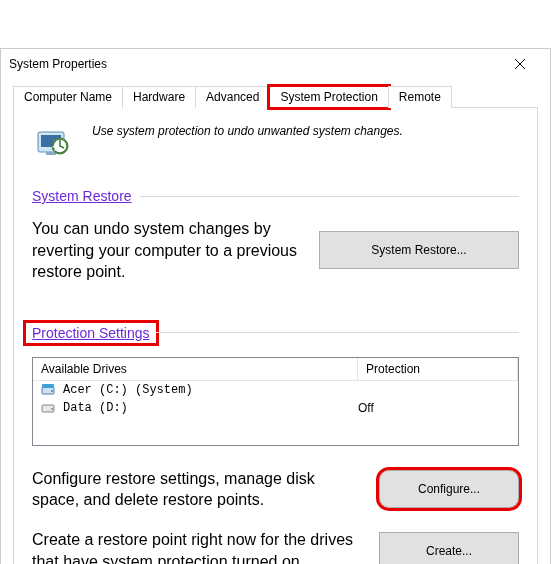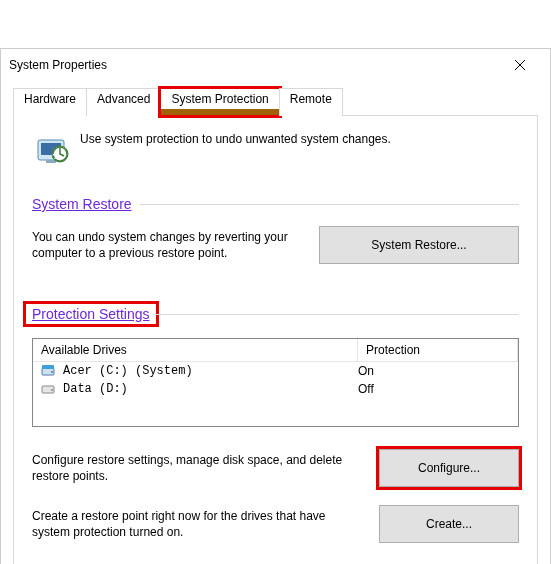--- a/index.html
+++ b/index.html
@@ -5,35 +5,35 @@
 * { box-sizing: border-box; font-family: 'Segoe UI', Tahoma, sans-serif; }
 body { margin: 0; background: #fff; width: 551px; height: 564px; overflow: hidden; }
 .window { width: 551px; height: 564px; border: 1px solid #ccc; background: #fff; display: flex; flex-direction: column; margin-top: 48px; }
 .titlebar { height: 32px; display: flex; align-items: center; padding: 0 8px; }
 .title { font-size: 12px; flex: 1; color: #000; }
 .close { width: 44px; height: 30px; display: flex; align-items: center; justify-content: center; font-size: 16px; color: #000; }
 .close svg { width: 12px; height: 12px; }
 .content { flex: 1; padding: 6px 12px 0 12px; display: flex; flex-direction: column; }
 .tabs { display: flex; position: relative; top: 1px; z-index: 2; }
 .tab { font-size: 12px; padding: 3px 10px; border: 1px solid #d9d9d9; border-bottom: none; background: #fff; cursor: default; margin-right: -1px; }
-.tab.active { background: #fff; border-bottom: 7px solid #a16207; }
+.tab.active { background: #fff; border-bottom: 1px solid #a16207; }
 .tab.hl { outline: 3px solid #e60000; outline-offset: -1px; }
 .panel { border: 1px solid #d9d9d9; flex: 1; background: #fff; padding: 14px 18px 12px 18px; position: relative; }
-.intro { display: flex; gap: 8px; margin-bottom: 26px; }
+.intro { display: flex; gap: 20px; margin-bottom: 26px; font-style: italic; }
 .icon-box { width: 40px; height: 40px; flex-shrink: 0; }
 .intro-text { font-size: 12px; padding-top: 2px; }
 .section-header { display: flex; align-items: center; margin-bottom: 14px; }
 .section-title { font-size: 14px; color: #6d28d9; padding-right: 8px; white-space: nowrap; text-decoration: underline; }
 .section-title.hl { outline: 3px solid #e60000; padding: 2px 6px; margin-left: -6px; }
 .hr { flex: 1; height: 1px; background: #d9d9d9; }
 .row { display: flex; align-items: center; gap: 16px; margin-bottom: 18px; }
-.row-text { font-size: 12px; flex: 1; line-height: 1.35; }
+.row-text { font-size: 16px; flex: 1; line-height: 1.35; }
 .btn { font-size: 12px; height: 38px; min-width: 140px; border: 1px solid #adadad; background: #e1e1e1; display: inline-flex; align-items: center; justify-content: center; cursor: default; padding: 0 16px; }
 .btn.wide { min-width: 200px; }
-.btn.hl { outline: 3px solid #e60000; outline-offset: 0px; }
+.btn.hl { outline: 3px solid #e60000; outline-offset: 0px; border-radius: 10px; }
 .btn.primary { border: 2px solid #0078d7; background: #e1e1e1; }
 .btn.disabled { color: #0369a1; }
 .drives { border: 1px solid #828790; margin-bottom: 22px; }
 .drives-head { display: flex; }
 .drives-head .col { font-size: 12px; padding: 4px 8px; border-right: 1px solid #e5e5e5; border-bottom: 1px solid #e5e5e5; }
 .col-drive { flex: 1; }
 .col-prot { width: 160px; }
 .drives-body .drow { display: flex; align-items: center; padding: 2px 8px; font-size: 12px; }
 .drow .dicon { width: 16px; height: 14px; margin-right: 6px; flex-shrink: 0; }
 .drow .dname { flex: 1; font-family: Liberation Mono, monospace; }
@@ -51,20 +51,21 @@
     <div class="close">
       <svg viewBox="0 0 12 12">
           <line x1="1" y1="1" x2="11" y2="11" stroke="#000" stroke-width="1"></line>
           <line x1="11" y1="1" x2="1" y2="11" stroke="#000" stroke-width="1"></line>
         </svg>
     </div>
   </div>
 
   <div class="content">
     <div class="tabs">
+      <div class="tab">Computer Name</div>
       <div class="tab">Hardware</div>
       <div class="tab">Advanced</div>
       <div class="tab active hl">System Protection</div>
       <div class="tab">Remote</div>
     </div>
 
     <div class="panel">
 
       <div class="intro">
         <div class="icon-box">
@@ -106,21 +107,20 @@
         <div class="drives-body">
           <div class="drow">
             <div class="dicon">
               <svg viewBox="0 0 16 14">
                   <rect x="1" y="4" width="12" height="7" rx="1" fill="#cfe0ee" stroke="#4a7fb0"></rect>
                   <rect x="1" y="1" width="12" height="4" rx="1" fill="#3fa0d8"></rect>
                   <circle cx="11" cy="8" r="1" fill="#4a7fb0"></circle>
                 </svg>
             </div>
             <div class="dname">Acer (C:) (System)</div>
-            <div class="dstat">On</div>
           </div>
           <div class="drow">
             <div class="dicon">
               <svg viewBox="0 0 16 14">
                   <rect x="1" y="4" width="12" height="7" rx="1" fill="#e6e6e6" stroke="#888"></rect>
                   <circle cx="11" cy="8" r="1" fill="#888"></circle>
                 </svg>
             </div>
             <div class="dname">Data (D:)</div>
             <div class="dstat">Off</div>

